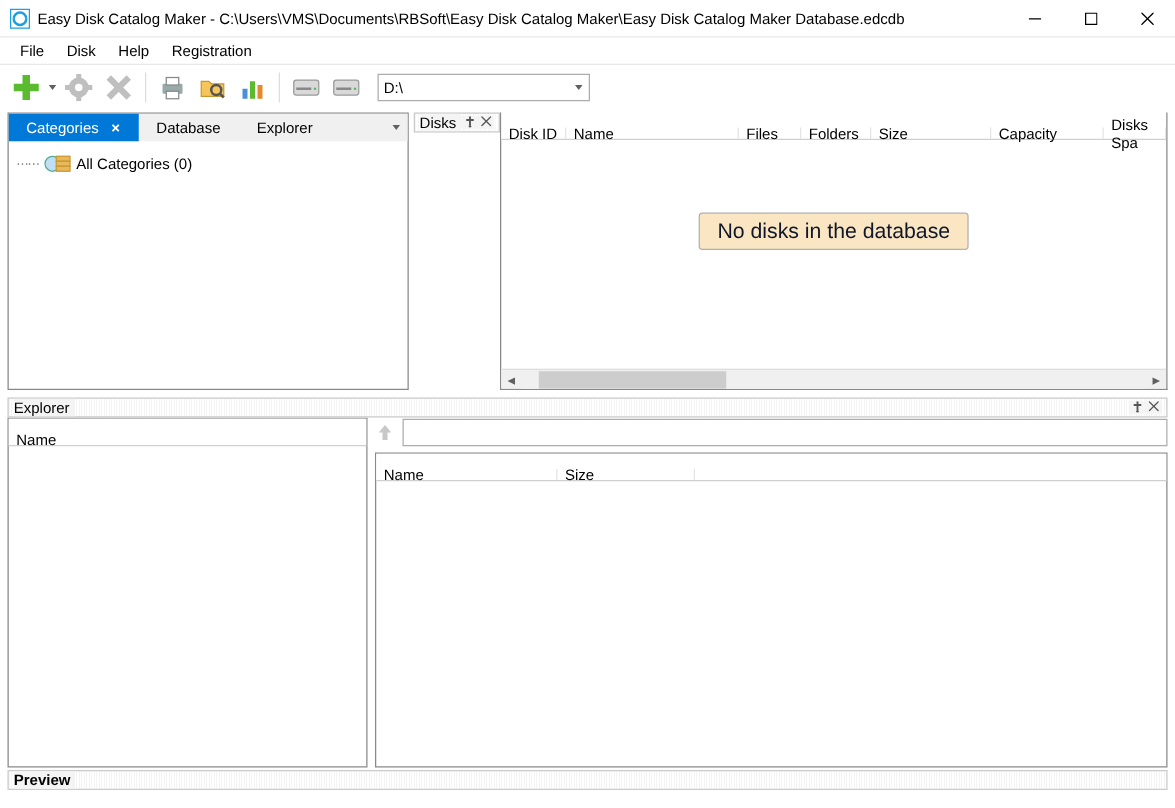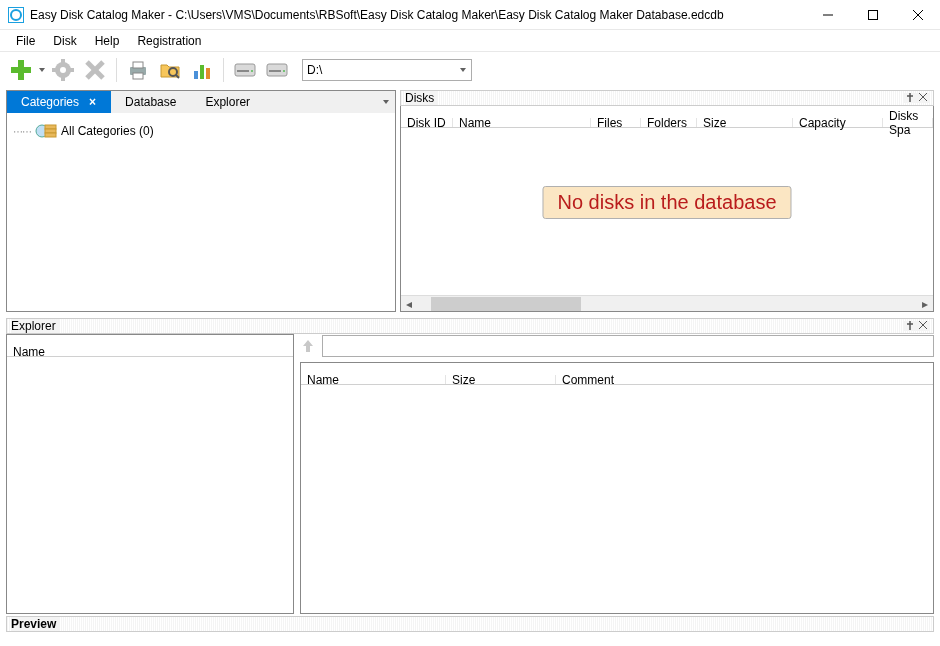--- a/index.html
+++ b/index.html
@@ -27,29 +27,29 @@
 .leftpanel { width: 457px; border: 1px solid #888; margin: 2px 2px 2px 6px; display: flex; flex-direction: column; }
 .tabstrip { height: 22px; display: flex; align-items: stretch; background: #f0f0f0; position: relative; }
 .tab { padding: 0 14px; display: flex; align-items: center; color: #000; border-right: 1px solid transparent; }
 .tab.active { background: #0078d7; color: #fff; }
 .tab .close { margin-left: 10px; font-weight: bold; }
 .tabstrip .dd { margin-left: auto; width: 18px; display: flex; align-items: center; justify-content: center; }
 .tree { flex: 1; padding: 8px 6px; }
 .tree-row { display: flex; align-items: center; gap: 4px; height: 20px; }
 .tree-row .dots { color: #888; letter-spacing: -1px; font-size: 10px; }
 
-.rightpanel { flex: 1; margin: 2px 6px 2px 2px; display: flex; flex-direction: column; }
+.rightpanel { flex: 1; margin: 2px 6px 2px 2px; display: flex; }
 .panehdr { height: 16px; background: repeating-linear-gradient(90deg, #f4f4f4 0, #f4f4f4 1px, #fff 1px, #fff 2px), #f4f4f4; border: 1px solid #ccc; display: flex; align-items: center; padding: 0 4px; font-size: 11px; color: #000; position: relative; }
 .panehdr .label-bg { background: #f4f4f4; padding: 0 4px 0 0; }
 .panehdr .tools { margin-left: auto; display: flex; gap: 4px; background: #f4f4f4; padding: 0 2px; }
 .disksbody { flex: 1; border: 1px solid #888; border-top: none; display: flex; flex-direction: column; overflow: hidden; }
 .colhdr { height: 22px; display: flex; border-bottom: 1px solid #d0d0d0; background: #fff; }
 .colhdr .col { border-right: 1px solid #e4e4e4; padding: 0 6px; display: flex; align-items: center; color: #000; flex-shrink: 0; margin-top: 12px; }
 .disksgrid { flex: 1; position: relative; overflow: hidden; }
-.nodisks { position: absolute; left: 50%; top: 58px; transform: translateX(-50%); background: #fbe6c3; border: 1px solid #b0b0b0; padding: 4px 14px; font-size: 20px; color: #b91c1c; border-radius: 3px; }
+.nodisks { position: absolute; left: 50%; top: 58px; transform: translateX(-50%); background: #fbe6c3; border: 1px solid #b0b0b0; padding: 4px 14px; font-size: 17px; color: #0f172a; border-radius: 3px; }
 .hscroll { height: 16px; display: flex; align-items: center; background: #f0f0f0; border-top: 1px solid #ddd; }
 .hscroll .track { flex: 1; height: 16px; background: #f0f0f0; position: relative; }
 .hscroll .thumb { position: absolute; left: 14px; top: 1px; width: 150px; height: 14px; background: #cdcdcd; }
 .hscroll .arrow { width: 16px; height: 16px; display: flex; align-items: center; justify-content: center; color: #606060; }
 
 
 .explorerhdr { margin: 4px 6px 0 6px; gap: 36px; }
 .explorerrow { display: flex; margin: 0 6px 2px 6px; height: 280px; }
 .exleft { width: 288px; border: 1px solid #888; display: flex; flex-direction: column; margin-right: 6px; }
 .exleft .colhdr { border-bottom: 1px solid #d0d0d0; }
@@ -285,21 +285,20 @@
         <svg width="12" height="14">
             <path d="M6 1 L11 7 L8 7 L8 13 L4 13 L4 7 L1 7 Z" fill="#c8c8c8"></path>
           </svg>
       </div>
       <div class="path"></div>
     </div>
     <div class="grid">
       <div class="colhdr">
         <div class="col" style="width:145px">Name</div>
         <div class="col" style="width:110px">Size</div>
-        <div class="col" style="flex:1;border-right:none">Comment</div>
       </div>
       <div style="flex:1"></div>
     </div>
   </div>
 </div>
 
 <div class="panehdr previewhdr">
   <span class="label-bg">Preview</span>
 </div>
 

